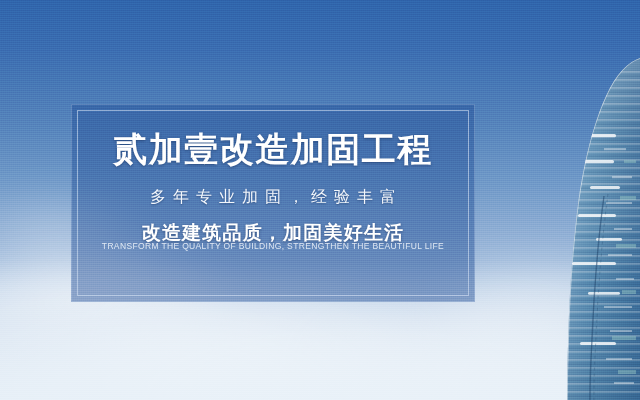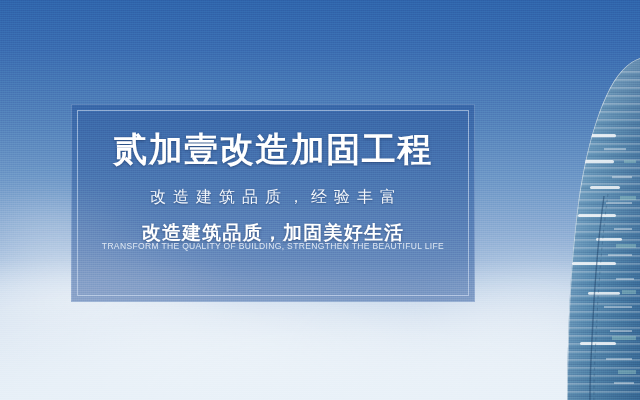--- a/index.html
+++ b/index.html
@@ -299,20 +299,20 @@
         <path d="M120,58 C108,62 96,74 86,96 C74,122 64,160 58,204
                  C52,250 49,300 48,346 C47,372 47,390 47,400" fill="none" stroke="#ffffff" stroke-opacity=".55" stroke-width="1.6"></path>
       </g>
     </svg>
   </div>
 
   <div class="panel">
     <div class="panel-inner-border"></div>
     <div class="panel-content">
       <div class="headline">贰加壹改造加固工程</div>
-      <div class="subline">改造建筑品质，经验丰富</div>
+      <div class="subline">多年专业加固，经验丰富</div>
       <div class="slogan">改造建筑品质，加固美好生活</div>
       <div class="en-line">TRANSFORM THE QUALITY OF BUILDING, STRENGTHEN THE BEAUTIFUL LIFE</div>
     </div>
   </div>
 
   <div class="grain"></div>
 </div>
 
 </body></html>

